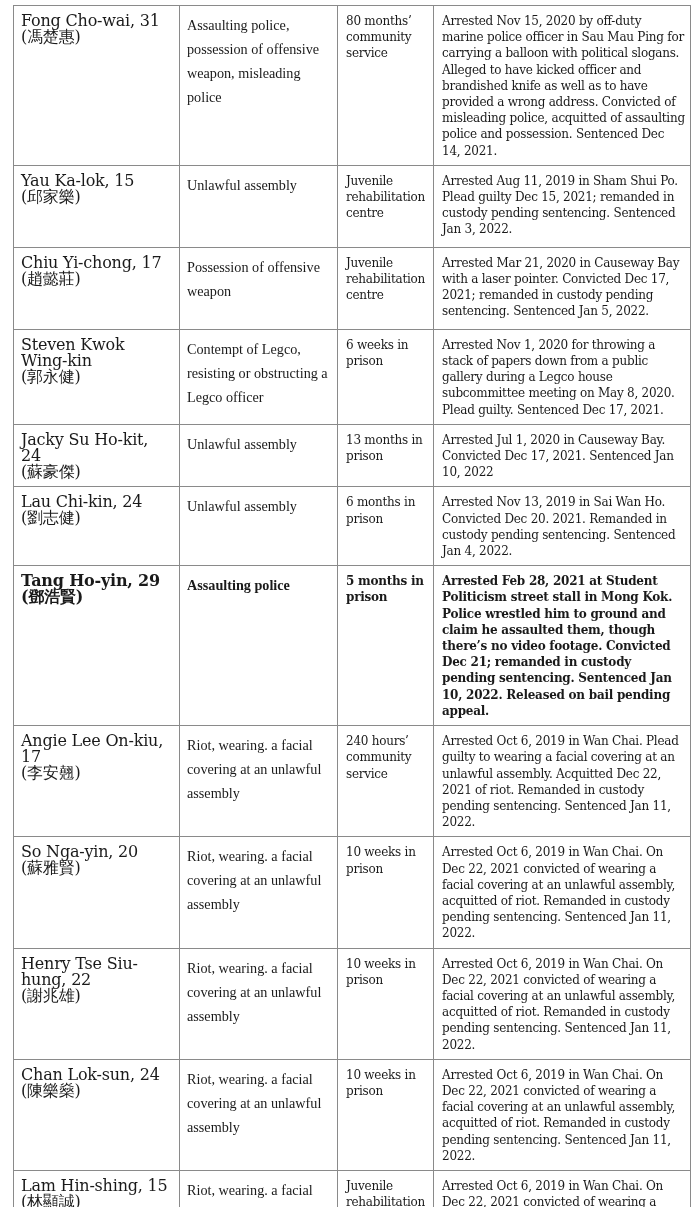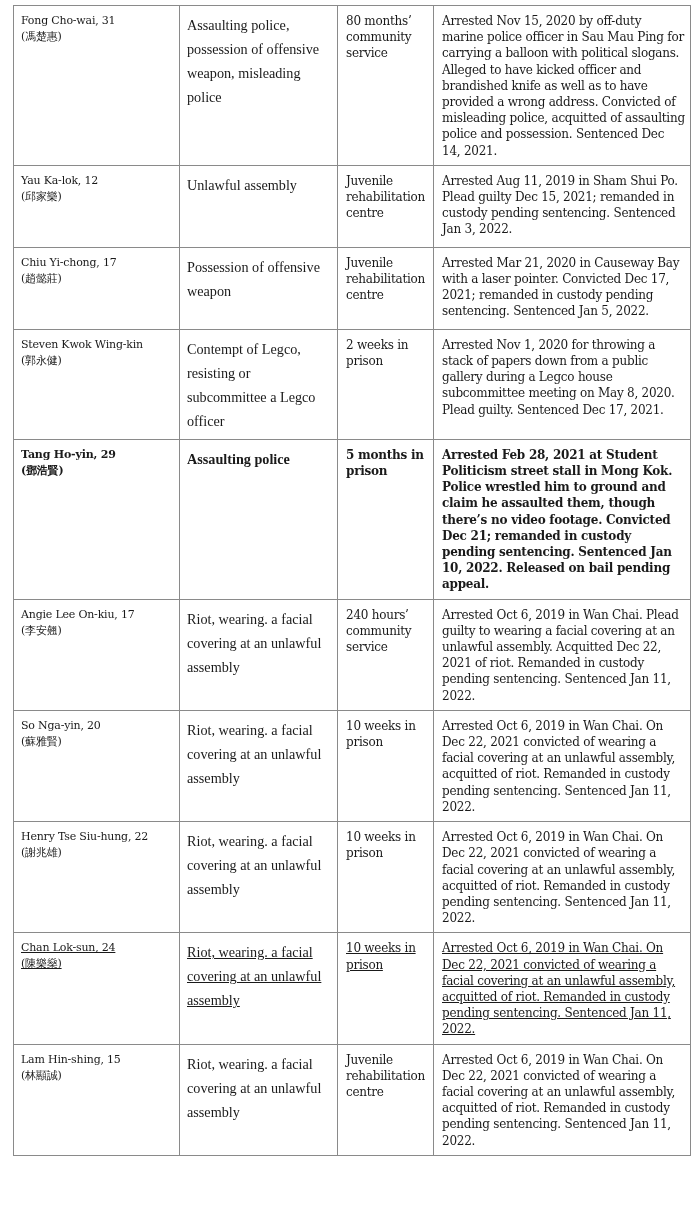--- a/index.html
+++ b/index.html
@@ -28,21 +28,21 @@
       padding: 7px 7px 6px 7px;
       box-sizing: border-box;
     }
     col.c-name { width: 166px; }
     col.c-charge { width: 158px; }
     col.c-sentence { width: 96px; }
     col.c-details { width: 257px; }
 
     .name {
       font-family: "DejaVu Serif", "Liberation Serif", serif;
-      font-size: 11px;
+      font-size: 16px;
       line-height: 16px;
       letter-spacing: -0.2px;
     }
     .name .cn {
       display: block;
     }
     .charge {
       font-family: "Liberation Serif", serif;
       font-size: 14.2px;
       line-height: 24px;
@@ -59,57 +59,69 @@
     tr.r1 td { height: 143px; }
     tr.r2 td { height: 82px; }
     tr.r3 td { height: 82px; }
     tr.r4 td { height: 87px; }
     tr.r5 td { height: 62px; }
     tr.r6 td { height: 76px; }
     tr.r7 td { height: 126px; font-weight: bold; }
     tr.r8 td { height: 96px; }
     tr.r9 td { height: 110px; }
     tr.r10 td { height: 110px; }
-    tr.r11 td { height: 110px; text-decoration: underline; }
+    tr.r11 td { height: 110px; }
     tr.r12 td { height: 111px; }
   </style>
 </head>
 <body>
 
 <table class="cases">
   <colgroup>
     <col class="c-name">
     <col class="c-charge">
     <col class="c-sentence">
     <col class="c-details">
   </colgroup>
   <tbody>
     <tr class="r1">
       <td class="name"><span>Fong Cho-wai, 31</span><span class="cn">(馮楚惠)</span></td>
       <td class="charge">Assaulting police, possession of offensive weapon, misleading police</td>
       <td class="sentence">80 months’ community service</td>
       <td class="details">Arrested Nov 15, 2020 by off-duty marine police officer in Sau Mau Ping for carrying a balloon with political slogans. Alleged to have kicked officer and brandished knife as well as to have provided a wrong address. Convicted of misleading police, acquitted of assaulting police and possession. Sentenced Dec 14, 2021.</td>
     </tr>
     <tr class="r2">
-      <td class="name"><span>Yau Ka-lok, 12</span><span class="cn">(邱家樂)</span></td>
+      <td class="name"><span>Yau Ka-lok, 15</span><span class="cn">(邱家樂)</span></td>
       <td class="charge">Unlawful assembly</td>
       <td class="sentence">Juvenile rehabilitation centre</td>
       <td class="details">Arrested Aug 11, 2019 in Sham Shui Po. Plead guilty Dec 15, 2021; remanded in custody pending sentencing. Sentenced Jan 3, 2022.</td>
     </tr>
     <tr class="r3">
       <td class="name"><span>Chiu Yi-chong, 17</span><span class="cn">(趙懿莊)</span></td>
       <td class="charge">Possession of offensive weapon</td>
       <td class="sentence">Juvenile rehabilitation centre</td>
       <td class="details">Arrested Mar 21, 2020 in Causeway Bay with a laser pointer. Convicted Dec 17, 2021; remanded in custody pending sentencing. Sentenced Jan 5, 2022.</td>
     </tr>
     <tr class="r4">
       <td class="name"><span>Steven Kwok Wing-kin</span><span class="cn">(郭永健)</span></td>
-      <td class="charge">Contempt of Legco, resisting or subcommittee a Legco officer</td>
-      <td class="sentence">2 weeks in prison</td>
+      <td class="charge">Contempt of Legco, resisting or obstructing a Legco officer</td>
+      <td class="sentence">6 weeks in prison</td>
       <td class="details">Arrested Nov 1, 2020 for throwing a stack of papers down from a public gallery during a Legco house subcommittee meeting on May 8, 2020. Plead guilty. Sentenced Dec 17, 2021.</td>
+    </tr>
+    <tr class="r5">
+      <td class="name"><span>Jacky Su Ho-kit, 24</span><span class="cn">(蘇豪傑)</span></td>
+      <td class="charge">Unlawful assembly</td>
+      <td class="sentence">13 months in prison</td>
+      <td class="details">Arrested Jul 1, 2020 in Causeway Bay. Convicted Dec 17, 2021. Sentenced Jan 10, 2022</td>
+    </tr>
+    <tr class="r6">
+      <td class="name"><span>Lau Chi-kin, 24</span><span class="cn">(劉志健)</span></td>
+      <td class="charge">Unlawful assembly</td>
+      <td class="sentence">6 months in prison</td>
+      <td class="details">Arrested Nov 13, 2019 in Sai Wan Ho. Convicted Dec 20. 2021. Remanded in custody pending sentencing. Sentenced Jan 4, 2022.</td>
     </tr>
     <tr class="r7">
       <td class="name"><span>Tang Ho-yin, 29</span><span class="cn">(鄧浩賢)</span></td>
       <td class="charge">Assaulting police</td>
       <td class="sentence">5 months in prison</td>
       <td class="details">Arrested Feb 28, 2021 at Student Politicism street stall in Mong Kok. Police wrestled him to ground and claim he assaulted them, though there’s no video footage. Convicted Dec 21; remanded in custody pending sentencing. Sentenced Jan 10, 2022. Released on bail pending appeal.</td>
     </tr>
     <tr class="r8">
       <td class="name"><span>Angie Lee On-kiu, 17</span><span class="cn">(李安翹)</span></td>
       <td class="charge">Riot, wearing. a facial covering at an unlawful assembly</td>

